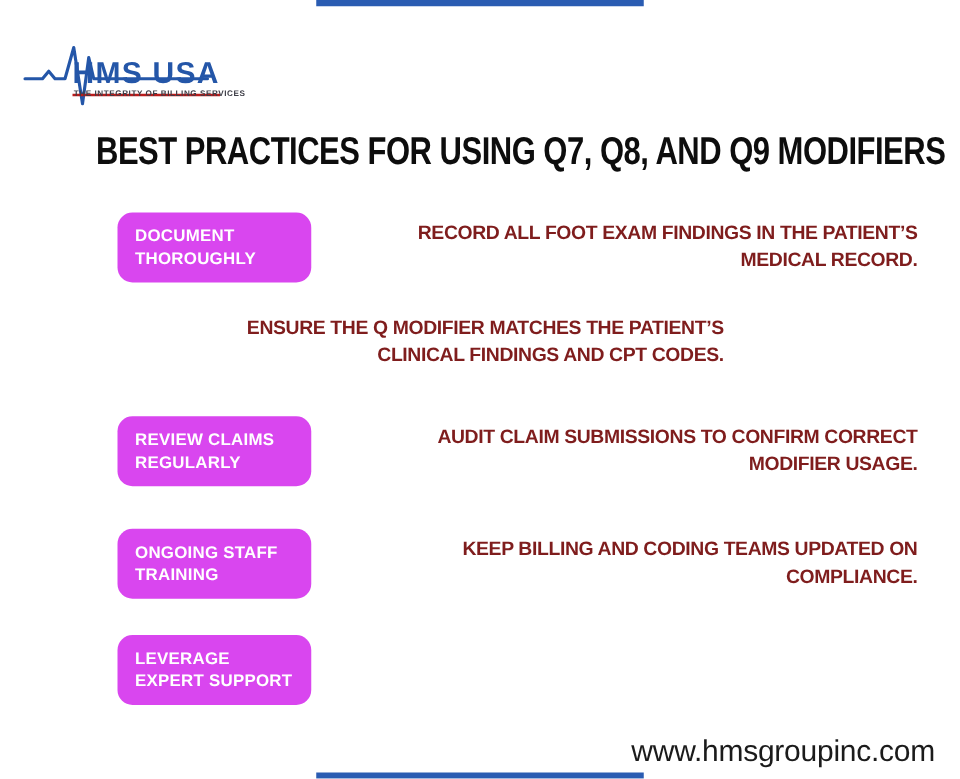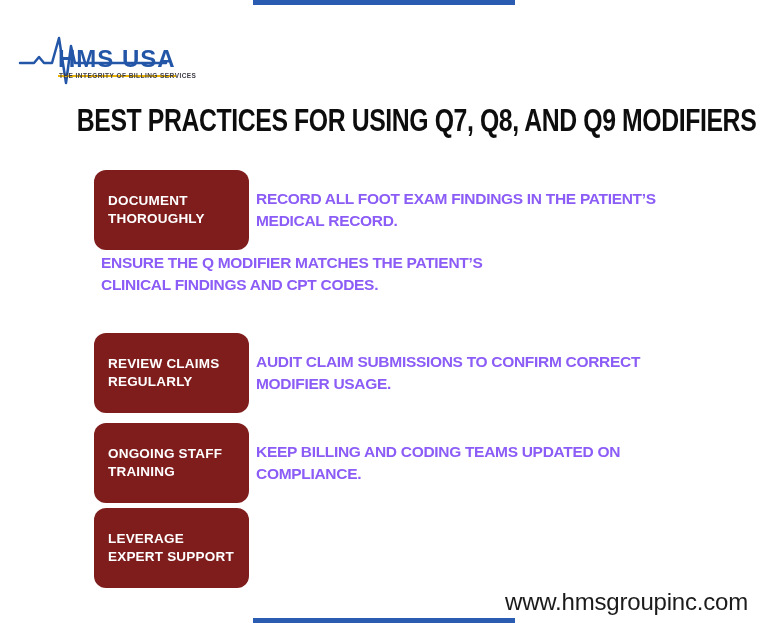--- a/index.html
+++ b/index.html
@@ -34,21 +34,21 @@
   .logo svg { position: absolute; left: 0; top: 0; }
   .logo-text {
     position: absolute;
     left: 40px;
     top: 15px;
     color: #2456a8;
     font-size: 24px;
     font-weight: bold;
     letter-spacing: 1px;
     white-space: nowrap;
-    border-bottom: 2px solid #eab308;
+    border-bottom: 2px solid #b91c1c;
     padding-bottom: 2px;
   }
   .logo-tagline {
     position: absolute;
     left: 41px;
     top: 42px;
     font-size: 6.5px;
     font-weight: bold;
     color: #3c3c46;
     letter-spacing: 0.45px;
@@ -75,44 +75,45 @@
   
   .row {
     position: absolute;
     left: 94px;
     display: flex;
     align-items: center;
   }
   .pill {
     width: 127px;
     height: 48px;
-    padding: 16px 14px;
-    background: #7f1d1d;
+    padding: 4px 14px;
+    background: #d946ef;
     border-radius: 12px;
     display: flex;
     align-items: center;
     flex: 0 0 auto;
   }
   .pill-label {
     color: #ffffff;
     font-size: 13.5px;
     font-weight: bold;
     line-height: 1.35;
     letter-spacing: 0.2px;
     white-space: pre-line;
   }
   .desc {
-    margin-left: 7px;
+    margin-left: 35px;
     width: 450px;
-    color: #8b5cf6;
+    color: #7f1d1d;
     font-size: 15.5px;
     font-weight: bold;
     line-height: 1.42;
     letter-spacing: -0.3px;
     white-space: pre-line;
+    text-align: right;
   }
 
   
   .footer {
     position: absolute;
     right: 20px;
     bottom: 7px;
     color: #1b1b1b;
     font-size: 24px;
     letter-spacing: -0.2px;

